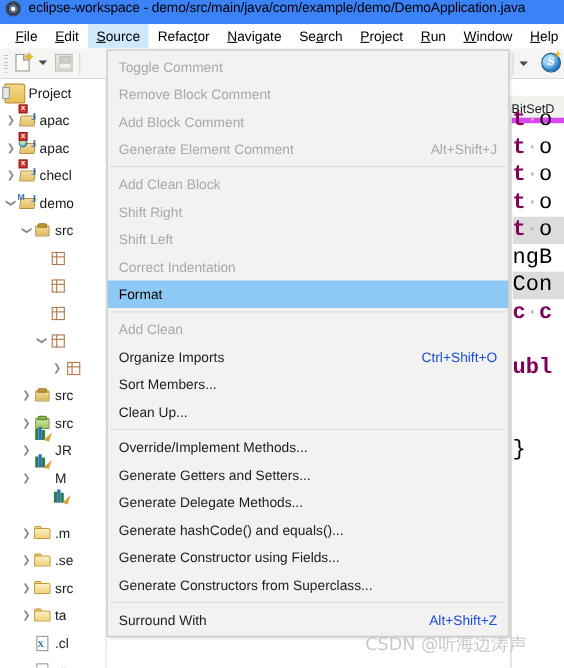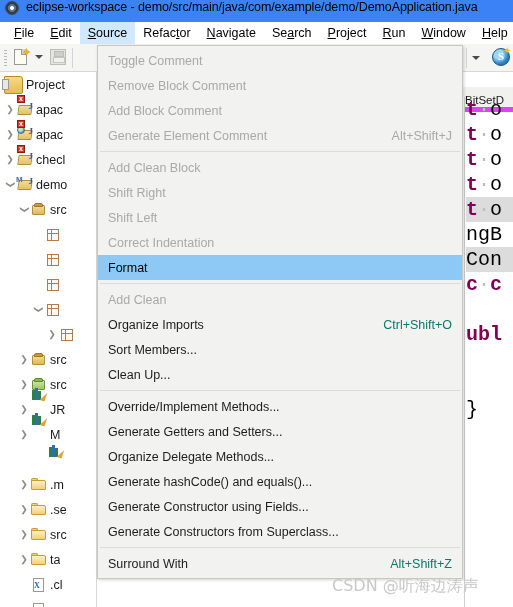--- a/index.html
+++ b/index.html
@@ -323,21 +323,21 @@
     font-size: 12.5px;
     color: #1d1d1d;
     white-space: nowrap;
     cursor: default;
   }
   .mi.disabled { color: #a9a9a6; justify-content: center; }
   .mi.selected { background: #8ec9f5; color: #000000; }
   .mi .lbl { flex: 1 1 auto; }
   .mi .accel {
     flex: 0 0 auto;
-    color: #0f766e;
+    color: #1d4ed8;
     margin-left: 18px;
   }
   .mi.disabled .accel { color: #a9a9a6; }
   .msep {
     height: 1px;
     margin: 3px 2px;
     background: #dcdcda;
   }
 
   
@@ -676,21 +676,21 @@
       <span class="lbl">Clean Up...</span>
     </div>
     <div class="msep"></div>
     <div class="mi">
       <span class="lbl">Override/Implement Methods...</span>
     </div>
     <div class="mi">
       <span class="lbl">Generate Getters and Setters...</span>
     </div>
     <div class="mi">
-      <span class="lbl">Organize Delegate Methods...</span>
+      <span class="lbl">Generate Delegate Methods...</span>
     </div>
     <div class="mi">
       <span class="lbl">Generate hashCode() and equals()...</span>
     </div>
     <div class="mi">
       <span class="lbl">Generate Constructor using Fields...</span>
     </div>
     <div class="mi">
       <span class="lbl">Generate Constructors from Superclass...</span>
     </div>

